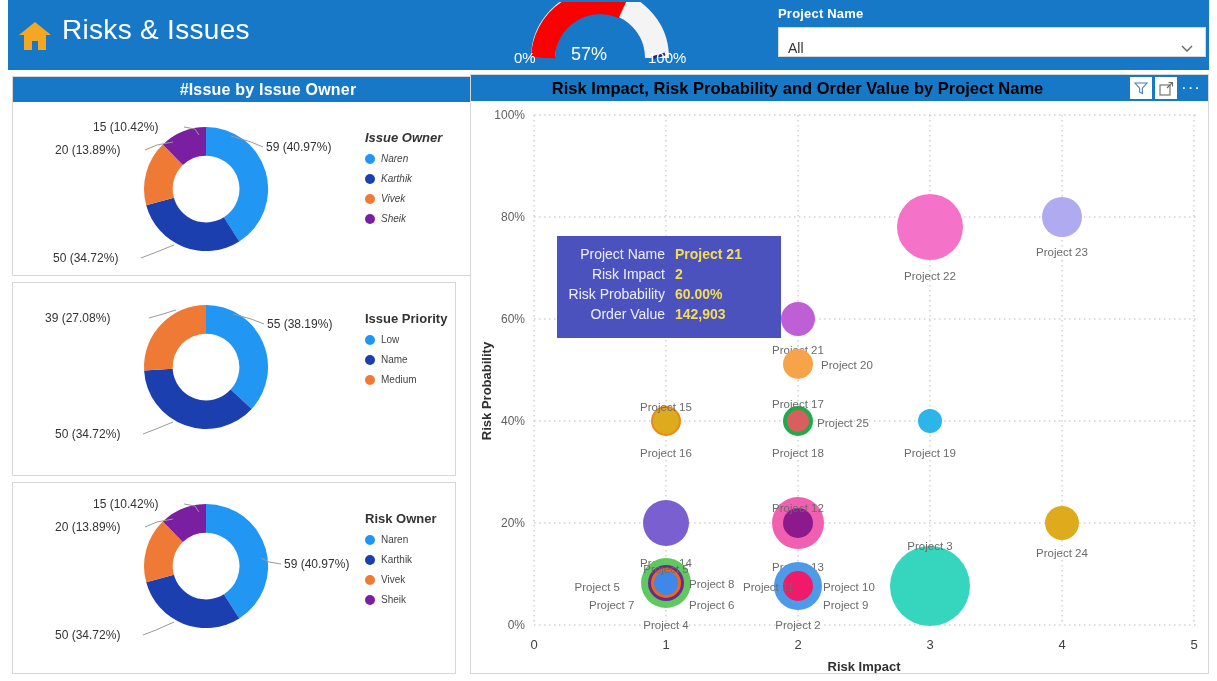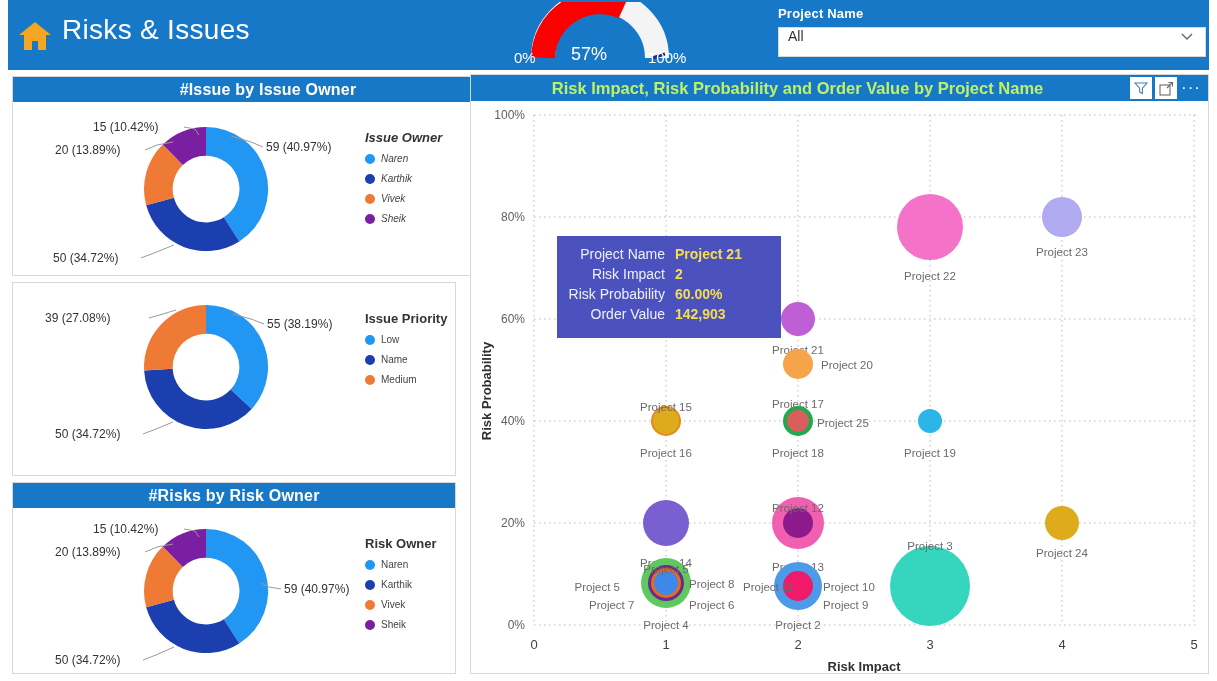--- a/index.html
+++ b/index.html
@@ -27,21 +27,21 @@
   .gauge-wrap { position:absolute; left: 505px; top: 2px; width: 175px; height: 68px; }
   .gauge-min { position:absolute; left: 1px; top: 47px; font-size: 15px; color:#fff; }
   .gauge-max { position:absolute; left: 135px; top: 47px; font-size: 15px; color:#fff; }
   .gauge-val { position:absolute; left: 58px; top: 42px; font-size: 18px; color:#fff; font-weight:400;}
 
   
   .slicer { position:absolute; left: 770px; top: 6px; width: 428px; height: 58px; }
   .slicer-label { font-size: 13px; color:#ffffff; font-weight: 700; letter-spacing:.2px; }
   .slicer-box {
     margin-top: 6px; width: 428px; height: 30px; background:#fff; border:1px solid #d8d8d8;
-    display:flex; align-items:flex-start; justify-content:space-between; padding: 0 10px 0 9px;
+    display:flex; align-items:flex-end; justify-content:space-between; padding: 0 10px 0 9px;
   }
   .slicer-value { font-size: 14px; color:#333; }
   .chev { width:16px; height:16px; }
 
   
   .card { position:absolute; background:#fff; border:1px solid #d7d7d7; }
   .card-title {
     height: 25px; background:#1878c8; color:#fff;
     font-size: 16px; font-weight: 700; text-align:center; line-height: 25px;
     letter-spacing: .2px;
@@ -54,21 +54,21 @@
   .legend-item { display:flex; align-items:center; margin-bottom: 9px; }
   .legend-dot { width: 10px; height: 10px; border-radius: 50%; margin-right: 6px; }
   .legend-text { font-size: 10px; color:#444; }
   .dlabel { font-size: 12px; fill:#333; font-family:"Liberation Sans", sans-serif; }
 
   
   #scatter-card { position:absolute; left: 470px; top: 74px; width: 739px; height: 600px;
       background:#fff; border:1px solid #d7d7d7;}
   .sc-titlebar { height: 26px; background:#1878c8; position:relative; }
   .sc-title { position:absolute; left:0; right: 84px; top:0; line-height: 26px; text-align:center;
-      color:#bef264; font-size: 16.5px; font-weight: 700; }
+      color:#000000; font-size: 16.5px; font-weight: 700; }
   .sc-icons { position:absolute; right: 6px; top: 2px; display:flex; align-items:center; gap:3px; }
   .sc-icon { width: 22px; height: 22px; display:flex; align-items:center; justify-content:center;
       background:#ffffff; }
   .sc-icon.ell { background: transparent; color:#fff; font-size: 17px; letter-spacing:1px; line-height:14px;}
   .sc-body { position:relative; width:100%; height: calc(100% - 26px); background:#fff; }
   .sc-svg { position:absolute; left:0; top:0; }
   .axis-text { font-size: 12px; fill:#606060; font-family:"Liberation Sans", sans-serif; }
   .axis-num { font-size: 13px; fill:#404040; font-family:"Liberation Sans", sans-serif; }
   .axis-title { font-size: 13px; fill:#303030; font-weight: 700; font-family:"Liberation Sans", sans-serif; }
   .pt-label { font-size: 11.5px; fill:#6b6b6b; font-family:"Liberation Sans", sans-serif; }
@@ -183,21 +183,20 @@
         </div>
         <div class="legend-item">
           <span class="legend-dot" style="background:#ef7a35"></span>
           <span class="legend-text">Medium</span>
         </div>
       </div>
     </div>
   </div>
 
   <div class="card" id="card2" style="left:12px; top:482px; width:444px; height:192px;">
-    <div class="card-title">#Risks by Risk Owner</div>
     <div class="card-body">
       <svg class="donut-svg" width="330" height="167" viewBox="0 0 330 167">
         <g transform="translate(185,83)">
           <path d="M0,-62 A62,62 0 0 1 33.3,52.4 L17.9,28.2 A33.3,33.3 0 0 0 0,-33.3 Z" fill="#2196f3"></path>
           <path d="M33.3,52.4 A62,62 0 0 1 -59.8,16.3 L-32.1,8.8 A33.3,33.3 0 0 0 17.9,28.2 Z" fill="#1b3fae"></path>
           <path d="M-59.8,16.3 A62,62 0 0 1 -43.2,-44.4 L-23.2,-23.9 A33.3,33.3 0 0 0 -32.1,8.8 Z" fill="#ef7a35"></path>
           <path d="M-43.2,-44.4 A62,62 0 0 1 0,-62 L0,-33.3 A33.3,33.3 0 0 0 -23.2,-23.9 Z" fill="#7b1fa2"></path>
         </g>
         <polyline points="260,81 248,79 240,75" fill="none" stroke="#9a9a9a" stroke-width="1"></polyline>
         <text class="dlabel" x="263" y="85">59 (40.97%)</text>

